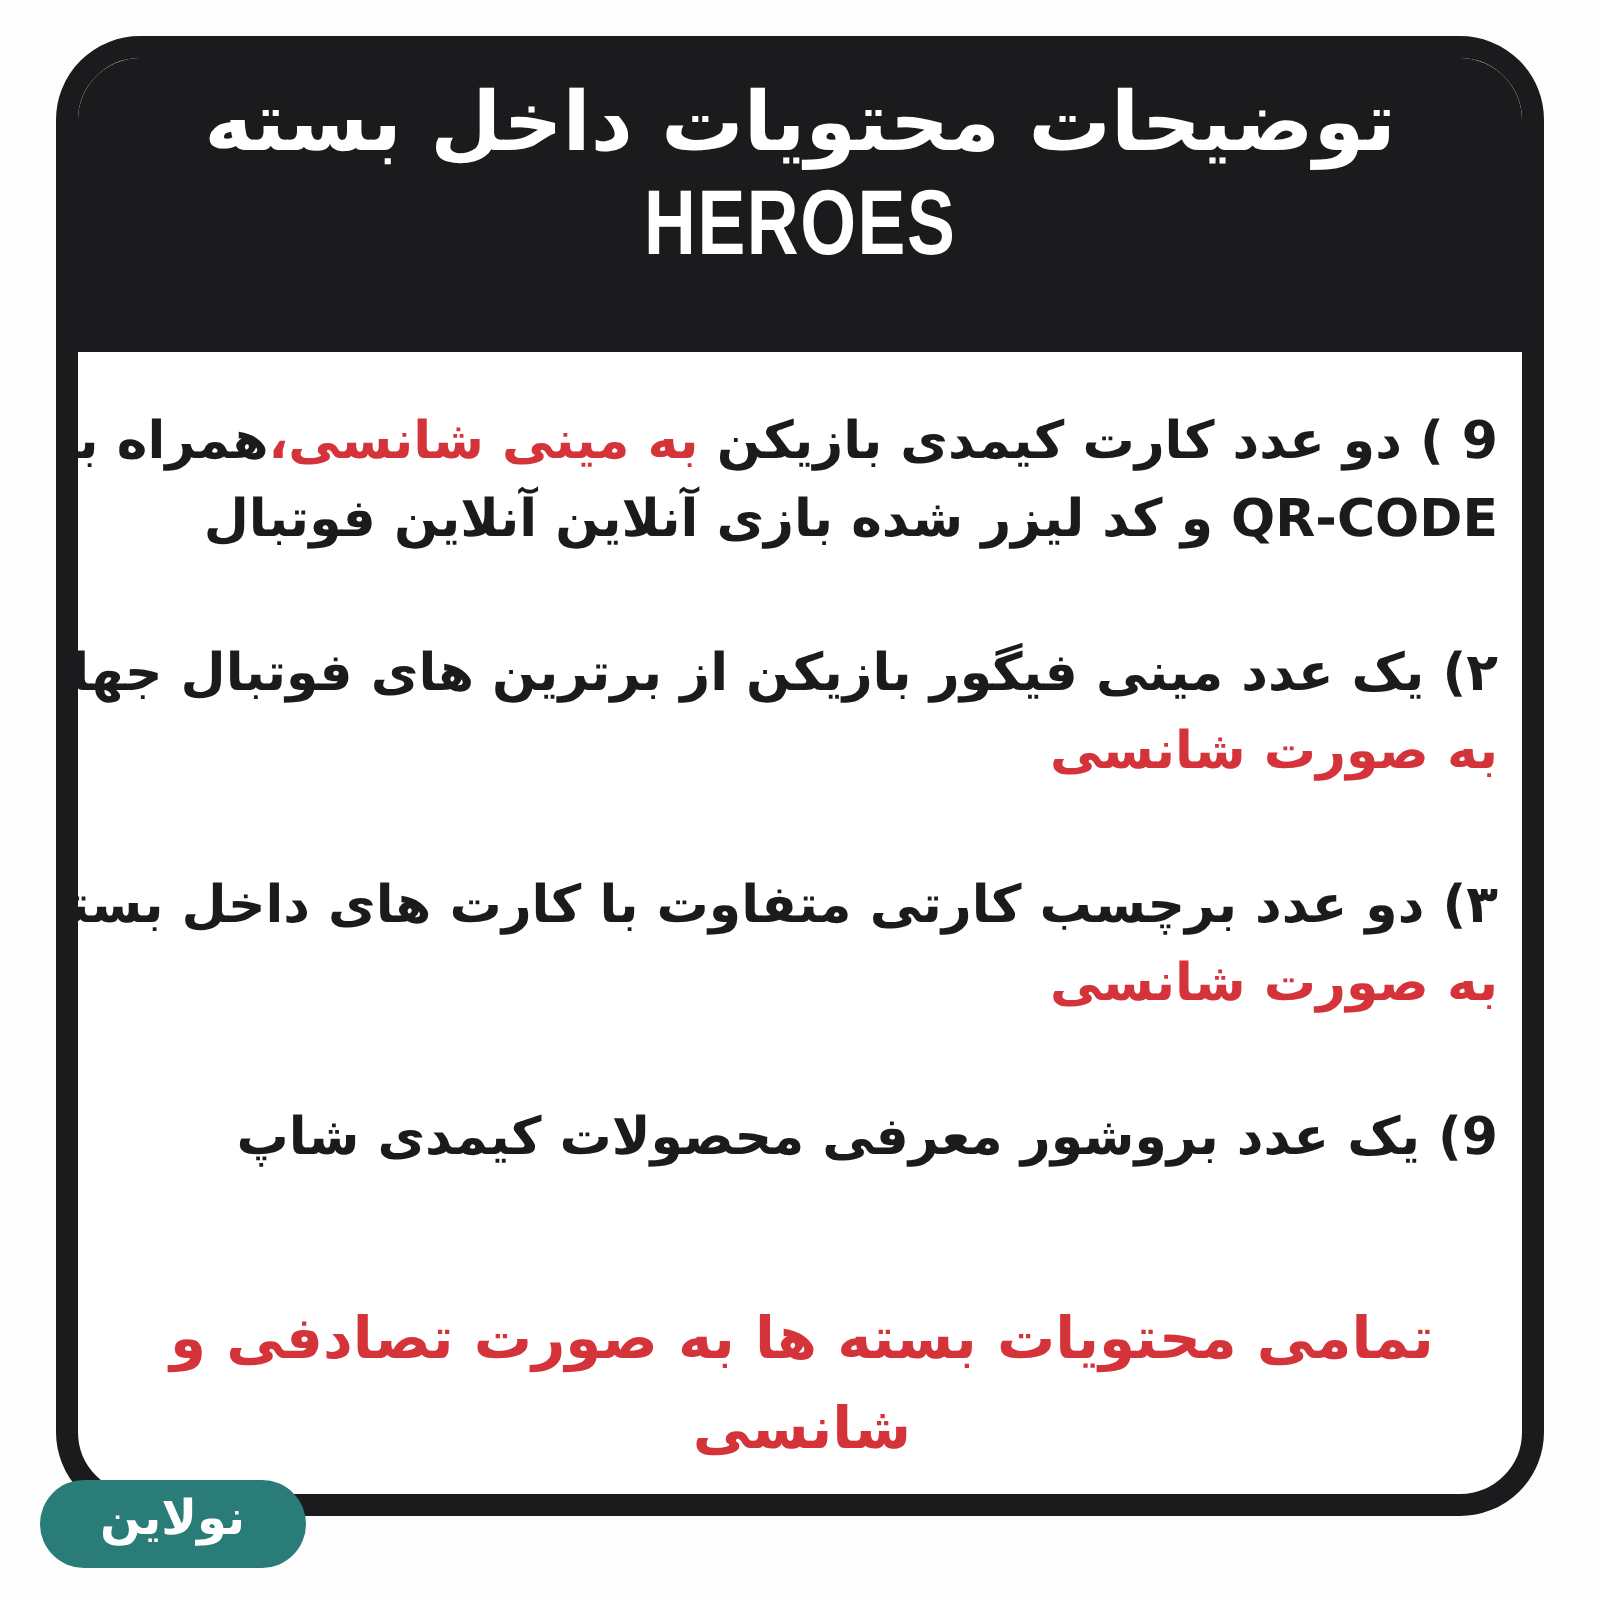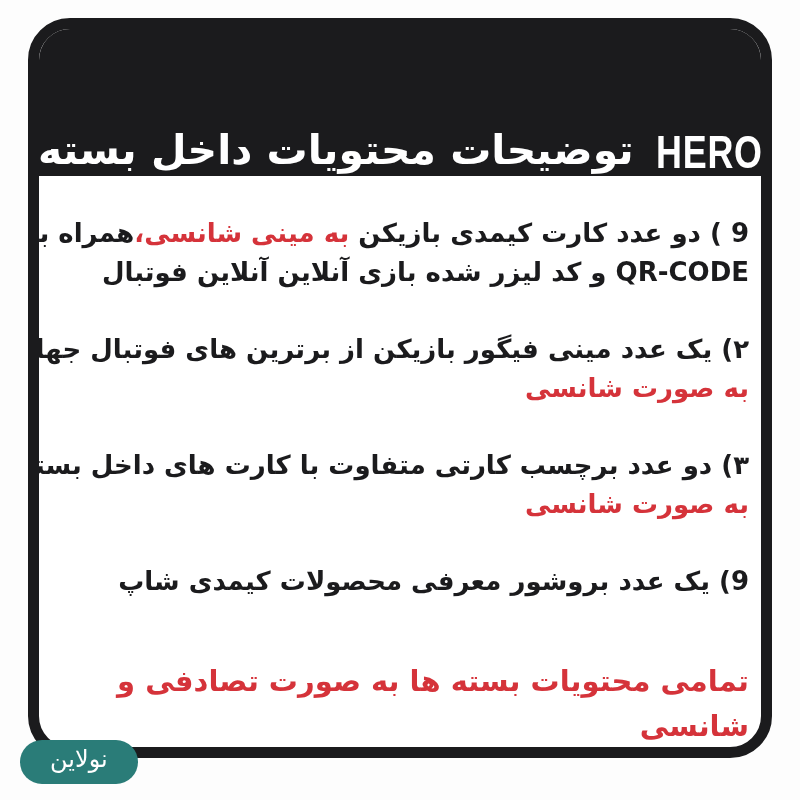--- a/index.html
+++ b/index.html
@@ -23,25 +23,25 @@
     width: 744px;
     height: 740px;
     box-sizing: border-box;
     background: #ffffff;
     border: 11px solid var(--ink);
     border-radius: 42px;
     overflow: hidden;
   }
   .panel-header {
     background: var(--ink);
-    margin: -1px -1px 12px -1px;
+    margin: -1px -1px 0 -1px;
     height: 140px;
     display: flex;
-    flex-direction: row;
-    align-items: flex-end;
+    flex-direction: column;
+    align-items: center;
     justify-content: flex-start;
     padding-top: 8px;
   }
   .title-fa {
     color: #ffffff;
     font-size: 41px;
     font-weight: bold;
     line-height: 1.25;
     direction: rtl;
     white-space: nowrap;
@@ -67,37 +67,37 @@
   .item {
     margin-bottom: 38px;
     line-height: 1.5;
   }
   .item .line {
     white-space: nowrap;
   }
   .red { color: var(--red); }
   .footer-note {
     margin-top: 58px;
-    text-align: right;
+    text-align: center;
     color: var(--red);
     font-size: 29px;
     font-weight: bold;
     line-height: 1.55;
     direction: rtl;
   }
   .brand-badge {
     position: absolute;
     left: 20px;
     top: 740px;
     z-index: 5;
     background: var(--teal);
     color: #ffffff;
     direction: rtl;
     font-size: 24px;
-    font-weight: normal;
+    font-weight: bold;
     padding: 6px 30px 12px 30px;
     border-radius: 26px;
     line-height: 1.1;
   }
 </style>
 </head>
 <body>
 
 <div class="panel">
   <div class="panel-header">

